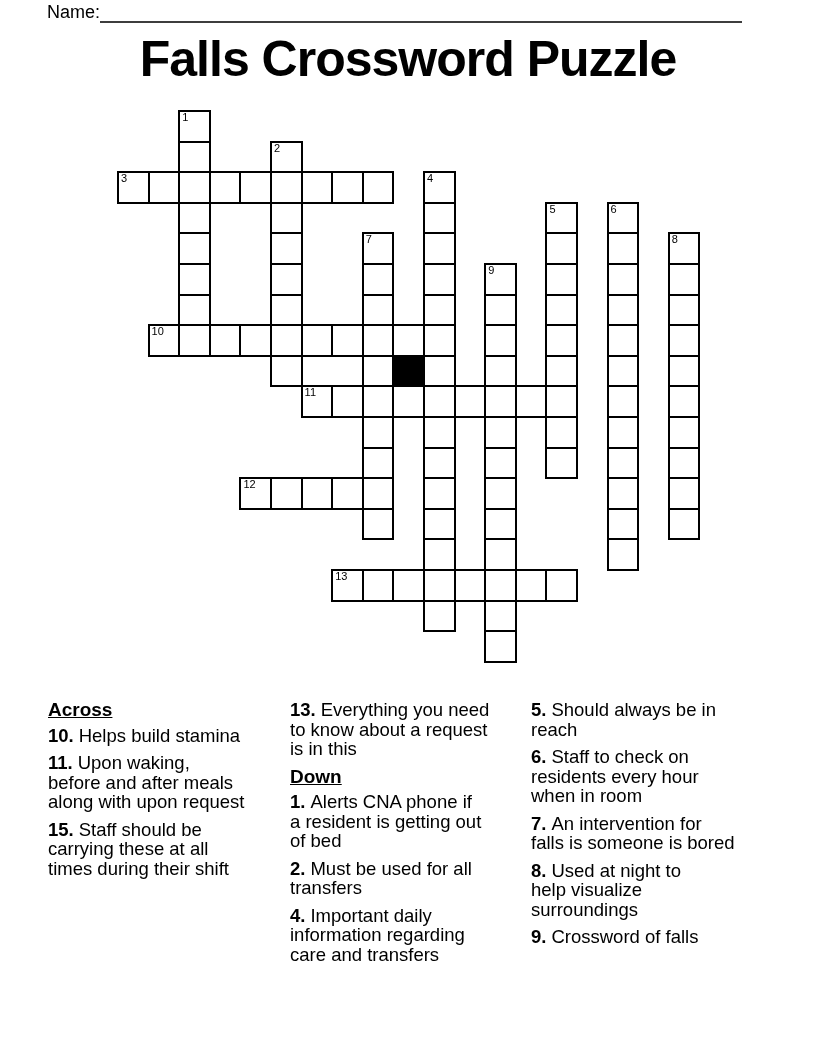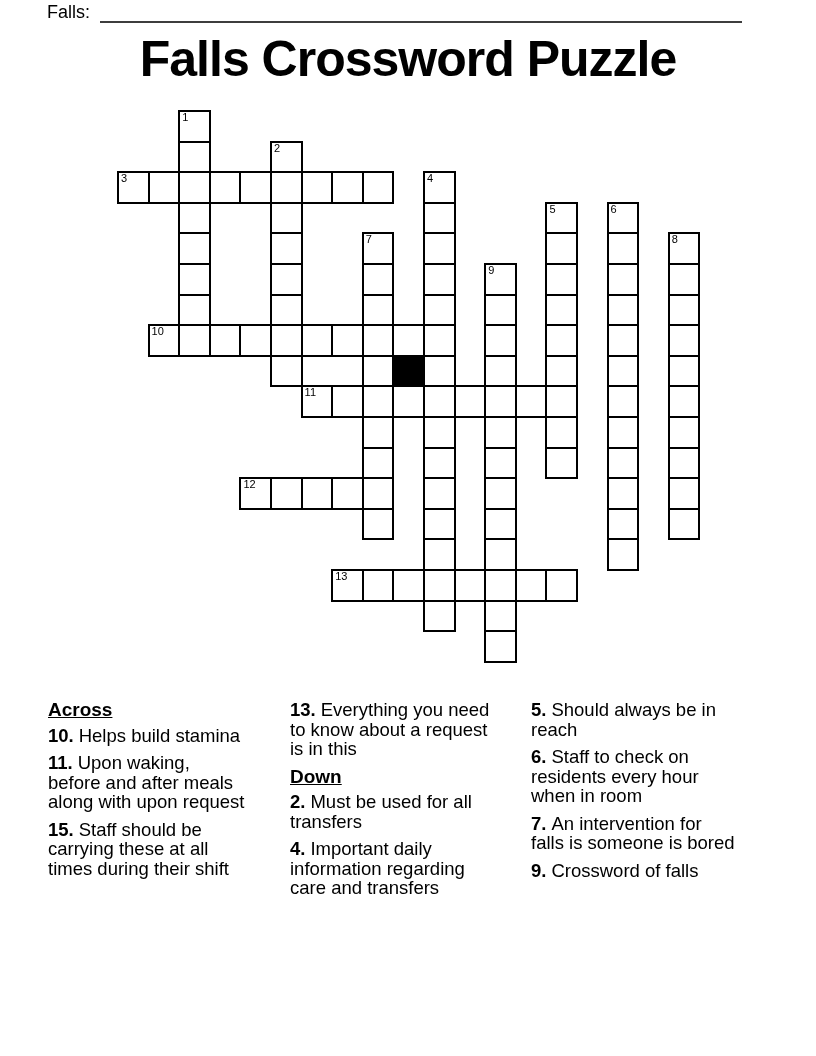--- a/index.html
+++ b/index.html
@@ -23,21 +23,21 @@
   .col-2 { left:290px; }
   .col-3 { left:531px; }
   .hdr  { font-size:19px; font-weight:bold; text-decoration:underline; margin-bottom:6px; }
   .clue { margin-bottom:8px; }
   .clue .n { font-weight:bold; margin-right:5px;text-align:right; }
   .clue .t { white-space:pre-line; }
 </style>
 </head>
 <body>
 
-<div class="name-label">Falls:</div>
+<div class="name-label">Name:</div>
 <div class="name-line"></div>
 
 <div class="page-title">Falls Crossword Puzzle</div>
 
 <div class="grid" style="left: 117px; top: 110px; width: 583.4px; height: 552.8px;">
     <div class="cell" style="left: 61.2px; top: 0px; width: 32.6px; height: 32.6px; border-color: rgb(0, 0, 0);">
       <span class="num">1</span>
     </div>
     <div class="cell" style="left: 61.2px; top: 30.6px; width: 32.6px; height: 32.6px; border-color: rgb(0, 0, 0);"></div>
     <div class="cell" style="left: 153px; top: 30.6px; width: 32.6px; height: 32.6px; border-color: rgb(0, 0, 0);">
@@ -188,29 +188,35 @@
   <div class="clue"><b class="n">15.</b><span class="t">Staff should be
 carrying these at all
 times during their shift</span></div>
 </div>
 
 <div class="clue-col col-2">
   <div class="clue"><b class="n">13.</b><span class="t">Everything you need
 to know about a request
 is in this</span></div>
   <div class="hdr">Down</div>
+  <div class="clue"><b class="n">1.</b><span class="t">Alerts CNA phone if
+a resident is getting out
+of bed</span></div>
   <div class="clue"><b class="n">2.</b><span class="t">Must be used for all
 transfers</span></div>
   <div class="clue"><b class="n">4.</b><span class="t">Important daily
 information regarding
 care and transfers</span></div>
 </div>
 
 <div class="clue-col col-3">
   <div class="clue"><b class="n">5.</b><span class="t">Should always be in
 reach</span></div>
   <div class="clue"><b class="n">6.</b><span class="t">Staff to check on
 residents every hour
 when in room</span></div>
   <div class="clue"><b class="n">7.</b><span class="t">An intervention for
 falls is someone is bored</span></div>
+  <div class="clue"><b class="n">8.</b><span class="t">Used at night to
+help visualize
+surroundings</span></div>
   <div class="clue"><b class="n">9.</b><span class="t">Crossword of falls</span></div>
 </div>
 
 </body></html>

